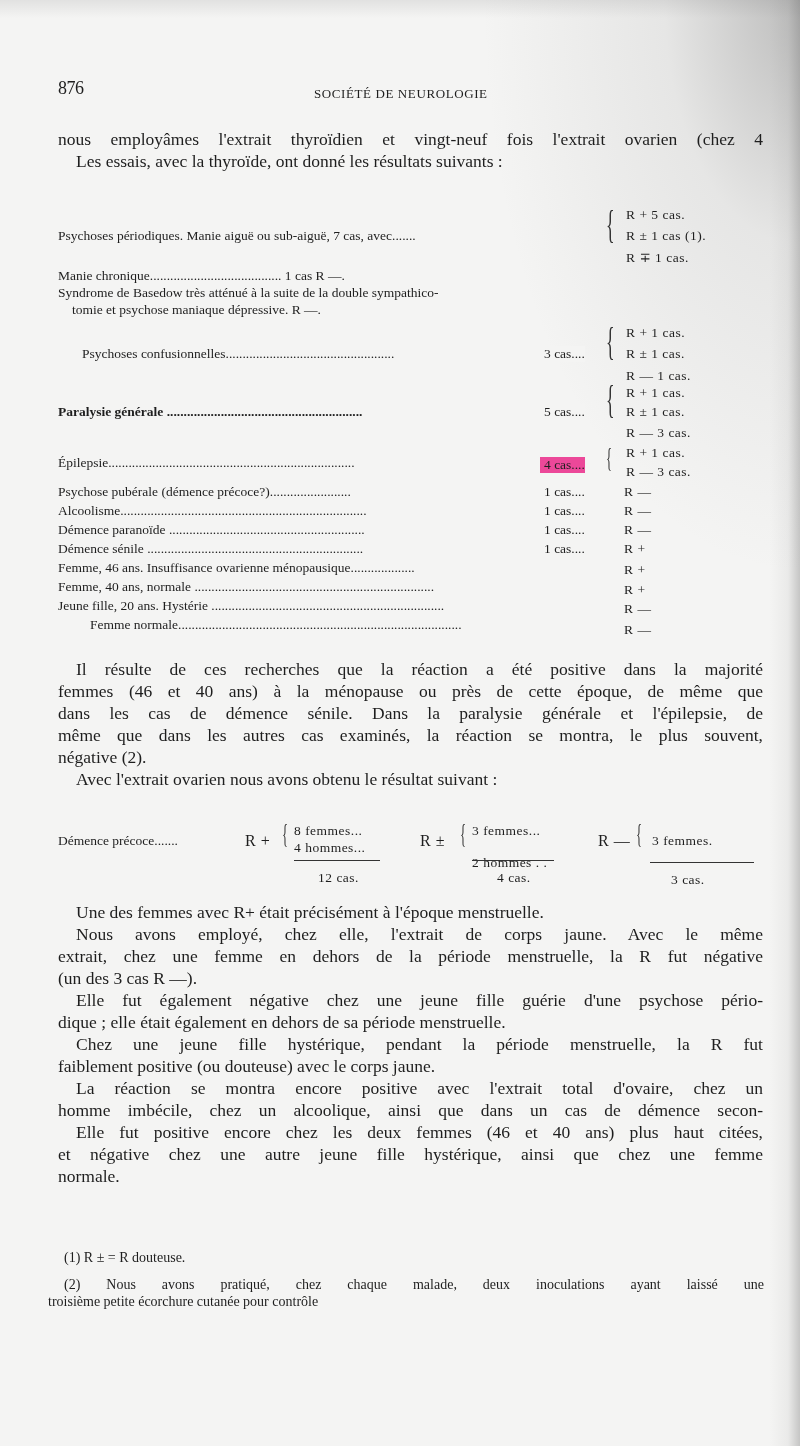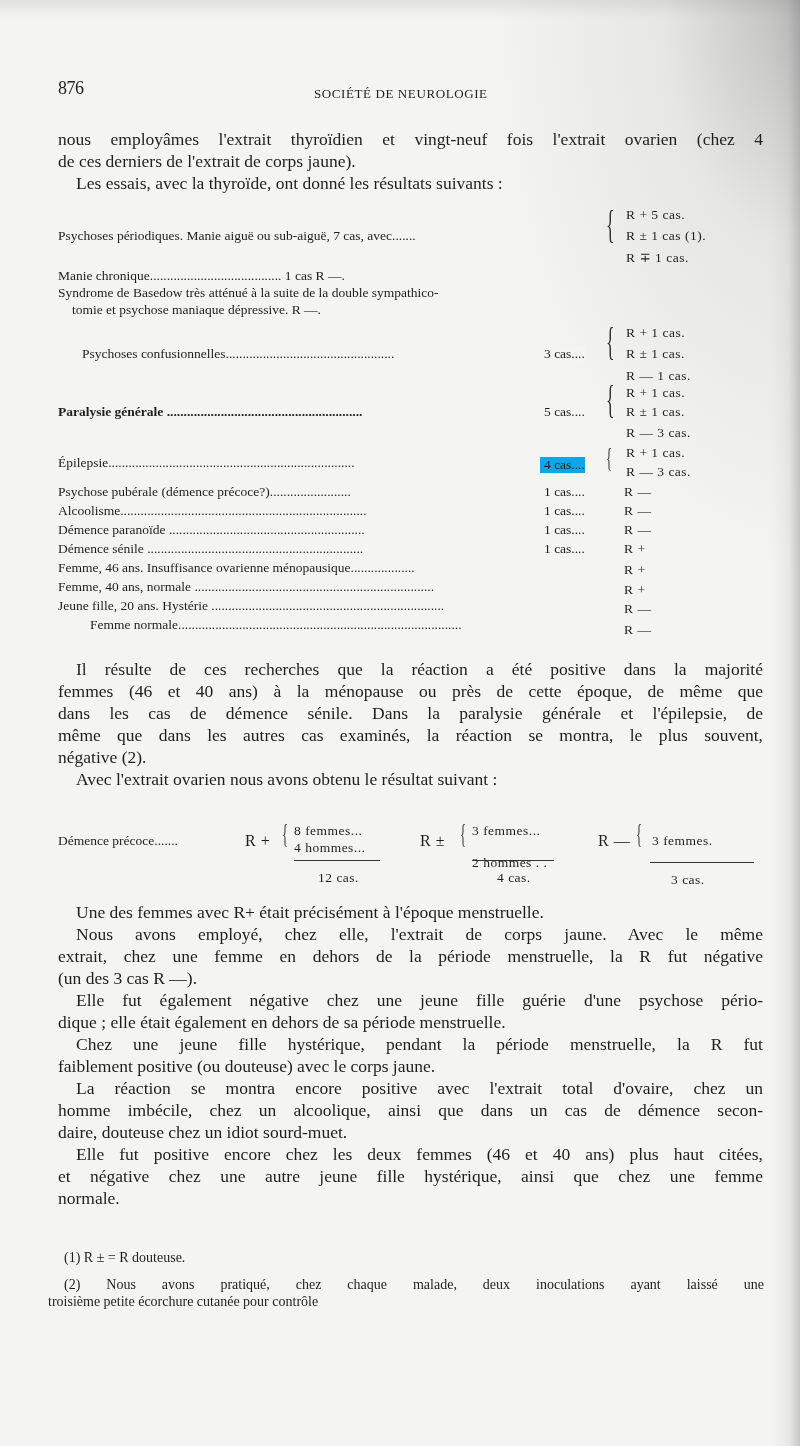--- a/index.html
+++ b/index.html
@@ -39,21 +39,20 @@
 
 <div class="page-shade"></div>
 
 <div class="abs running-head">
   <span class="page-number">876</span>
   <span class="journal-title">SOCIÉTÉ DE NEUROLOGIE</span>
 </div>
 
 <div class="para" style="top:128px;">
   <span class="justify-line">nous employâmes l'extrait thyroïdien et vingt-neuf fois l'extrait ovarien (chez 4</span>
-  <span class="line">de ces derniers de l'extrait de corps jaune).</span>
   <span class="line indent">Les essais, avec la thyroïde, ont donné les résultats suivants :</span>
 </div>
 
 <div class="entry" style="left:58px; top:228px;">Psychoses périodiques. Manie aiguë ou sub-aiguë, 7 cas, avec.......</div>
 <div class="brace" style="left:606px; top:205px;">{</div>
 <div class="res" style="left:626px; top:207px;">R + 5 cas.</div>
 <div class="res" style="left:626px; top:228px;">R ± 1 cas (1).</div>
 <div class="res" style="left:626px; top:249px;">R ∓ 1 cas.</div>
 
 <div class="entry" style="left:58px; top:268px;">Manie chronique....................................... 1 cas R —.</div>
@@ -74,21 +73,21 @@
 </div>
 <div class="entry" style="left:540px; top:404px; background:#f4f4f3; padding-left:4px;">5 cas....</div>
 <div class="brace" style="left:606px; top:380px;">{</div>
 <div class="res" style="left:626px; top:385px;">R + 1 cas.</div>
 <div class="res" style="left:626px; top:404px;">R ± 1 cas.</div>
 <div class="res" style="left:626px; top:425px;">R — 3 cas.</div>
 
 <div class="entry" style="left:58px; top:455px;">
   <span>Épilepsie.........................................................................</span>
 </div>
-<div class="entry" style="left:540px; top:457px; background:#0ea5e9; padding-left:4px;">4 cas....</div>
+<div class="entry" style="left:540px; top:457px; background:#ec4899; padding-left:4px;">4 cas....</div>
 <div class="brace brace-sm" style="left:606px; top:444px;">{</div>
 <div class="res" style="left:626px; top:445px;">R + 1 cas.</div>
 <div class="res" style="left:626px; top:464px;">R — 3 cas.</div>
 
 <div>
   <div class="entry" style="left:58px; top:484px; width:560px; overflow:hidden;">Psychose pubérale (démence précoce?)........................</div>
   <div class="entry" style="left:540px; top:484px; background:#f4f4f3; padding-left:4px;">1 cas....</div>
   <div class="res" style="left:624px; top:484px;">R —</div>
 
   <div class="entry" style="left:58px; top:503px; width:480px; overflow:hidden;">Alcoolisme.........................................................................</div>
@@ -157,21 +156,20 @@
   <span class="line">(un des 3 cas R —).</span>
 
   <span class="justify-line indent">Elle fut également négative chez une jeune fille guérie d'une psychose pério-</span>
   <span class="line">dique ; elle était également en dehors de sa période menstruelle.</span>
 
   <span class="justify-line indent">Chez une jeune fille hystérique, pendant la période menstruelle, la R fut</span>
   <span class="line">faiblement positive (ou douteuse) avec le corps jaune.</span>
 
   <span class="justify-line indent">La réaction se montra encore positive avec l'extrait total d'ovaire, chez un</span>
   <span class="justify-line">homme imbécile, chez un alcoolique, ainsi que dans un cas de démence secon-</span>
-  <span class="line">daire, douteuse chez un idiot sourd-muet.</span>
 
   <span class="justify-line indent">Elle fut positive encore chez les deux femmes (46 et 40 ans) plus haut citées,</span>
   <span class="justify-line">et négative chez une autre jeune fille hystérique, ainsi que chez une femme</span>
   <span class="line">normale.</span>
 </div>
 
 <div class="foot" style="left:64px; top:1250px;">(1) R ± = R douteuse.</div>
 <div class="foot" style="left:64px; top:1277px; width:700px; text-align:justify; text-align-last:justify; white-space:normal;">(2) Nous avons pratiqué, chez chaque malade, deux inoculations ayant laissé une</div>
 <div class="foot" style="left:48px; top:1294px;">troisième petite écorchure cutanée pour contrôle</div>
 

